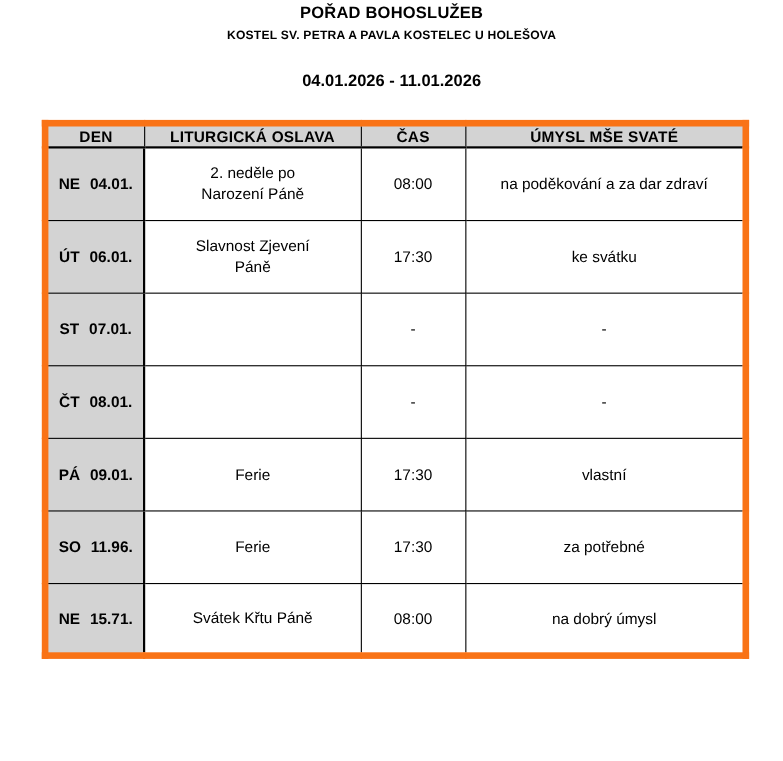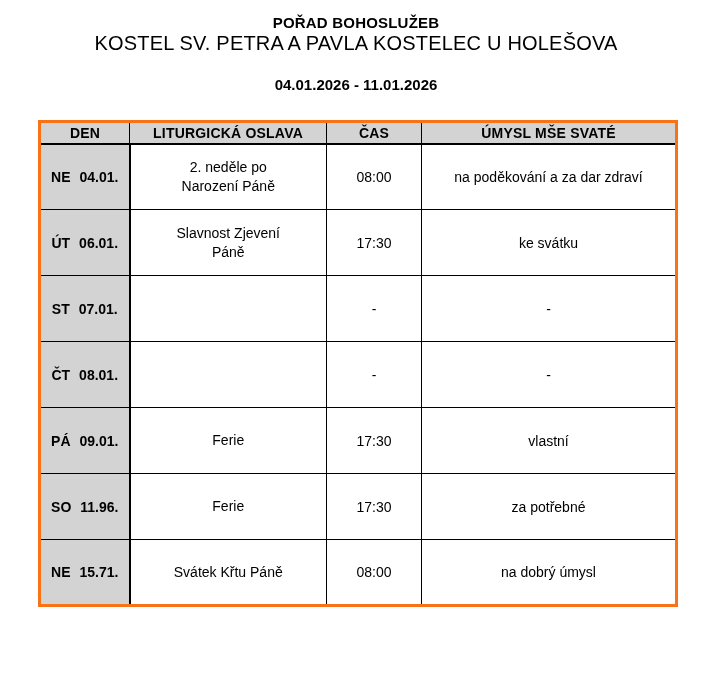--- a/index.html
+++ b/index.html
@@ -10,48 +10,48 @@
     font-family: "Liberation Sans", sans-serif;
     color: #000000;
     overflow: hidden;
   }
   .page {
     width: 712px;
     height: 692px;
     background: #ffffff;
   }
   .titles {
-    padding-top: 13px;
+    padding-top: 2px;
     text-align: center;
   }
   .titles h1 {
     font-size: 15px;
     font-weight: bold;
     line-height: 20px;
     letter-spacing: 0.2px;
   }
   .titles h2 {
-    font-size: 20px;
-    font-weight: normal;
+    font-size: 11px;
+    font-weight: bold;
     line-height: 21px;
     letter-spacing: 0.2px;
   }
   .titles .daterange {
     font-size: 15px;
     font-weight: bold;
     line-height: 21px;
     margin-top: 20px;
   }
   table.schedule {
     border-collapse: collapse;
     table-layout: fixed;
     width: 637px;
     margin-left: 38px;
     margin-top: 25px;
-    border: 3px solid #f97316;
+    border: 6px solid #f97316;
   }
   table.schedule th,
   table.schedule td {
     border: 1px solid #000000;
     text-align: center;
     vertical-align: middle;
     font-size: 14px;
   }
   table.schedule col.c-day   { width: 90px; }
   table.schedule col.c-lit   { width: 197px; }

